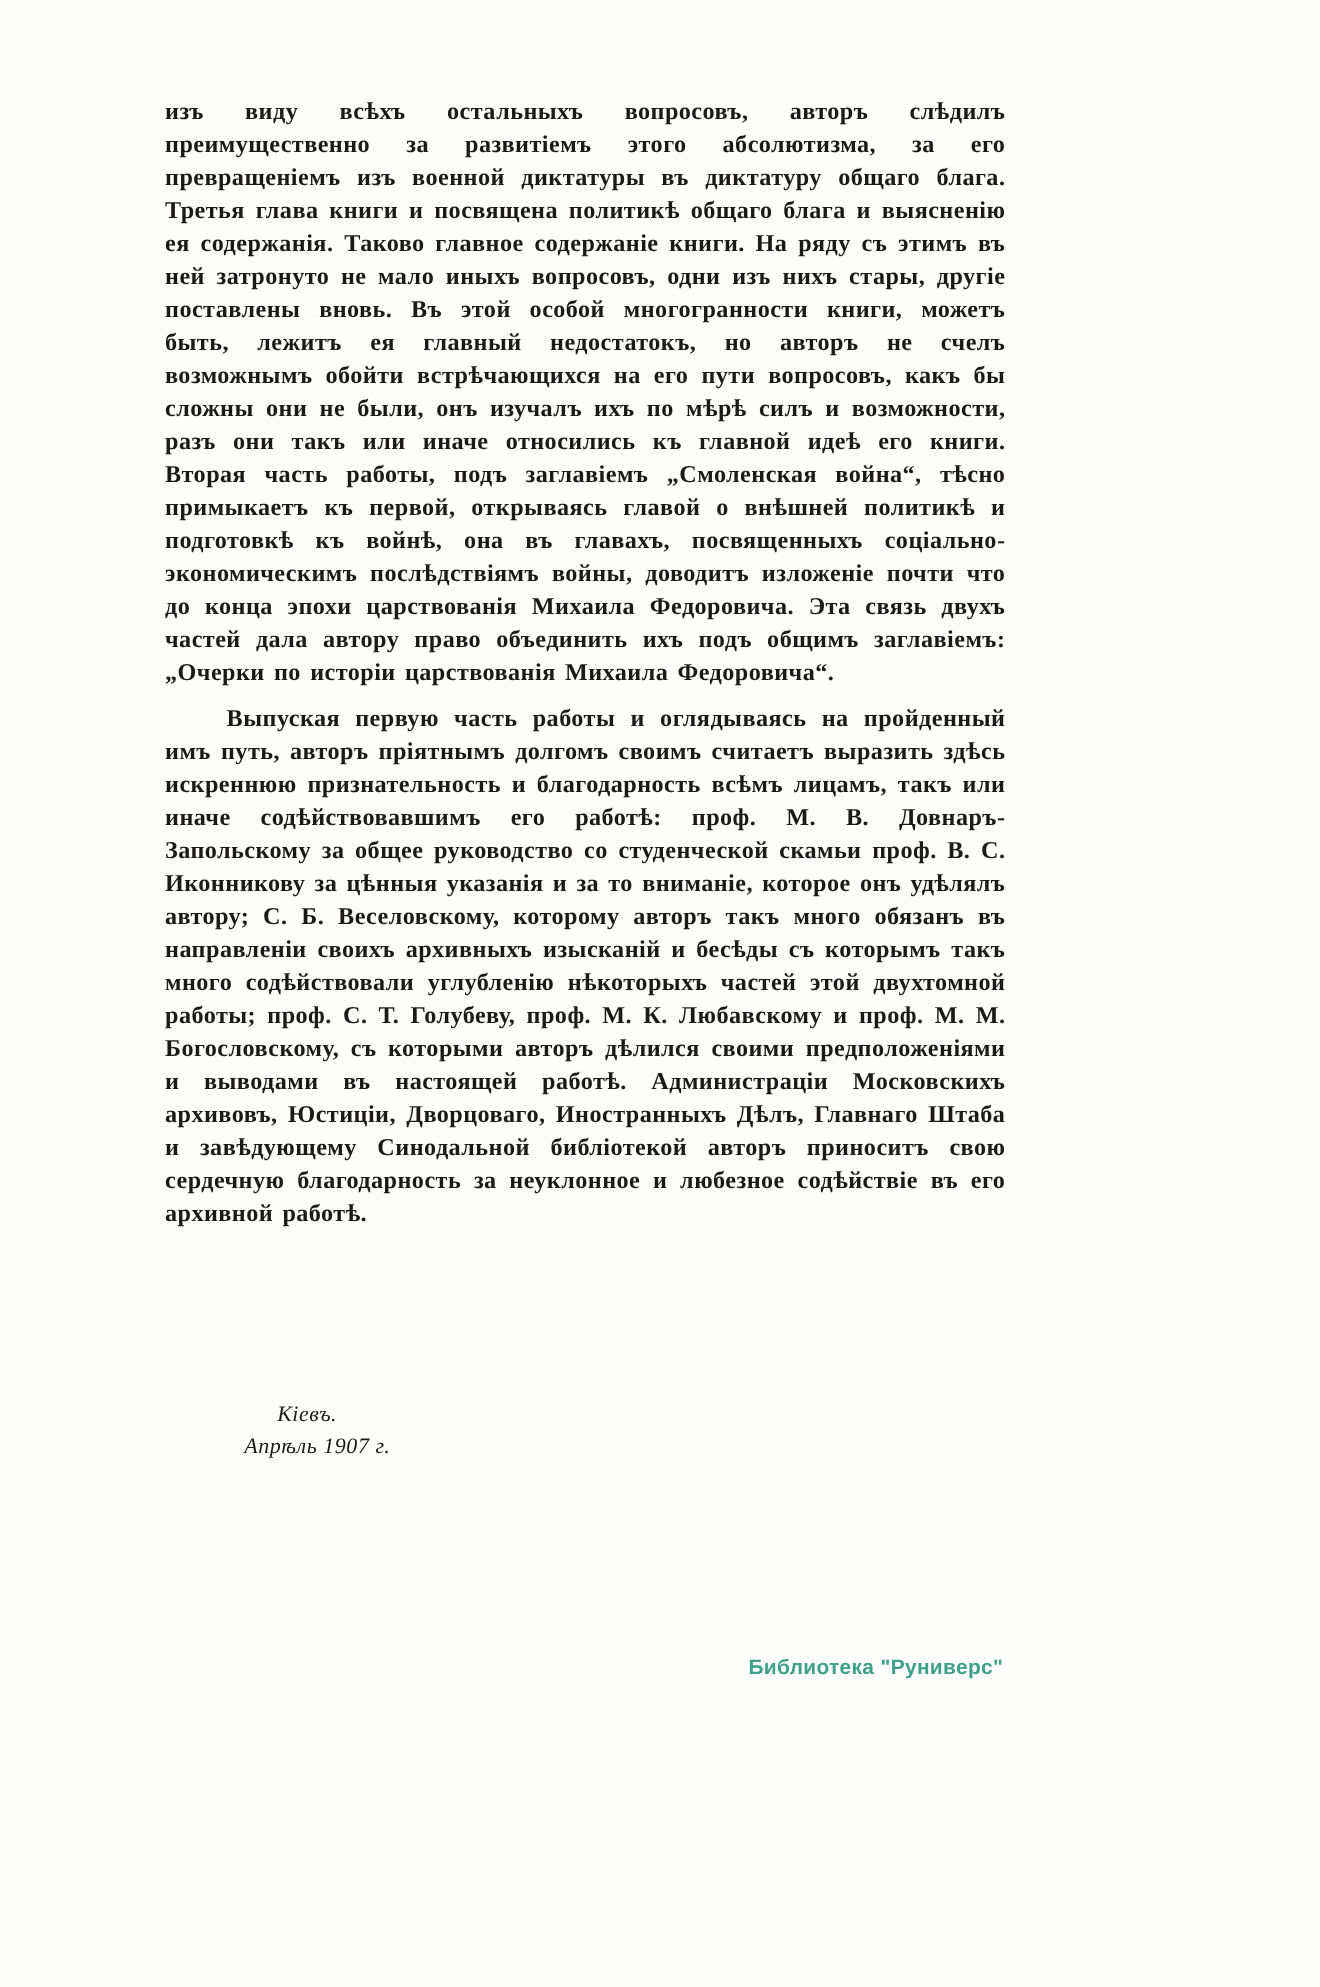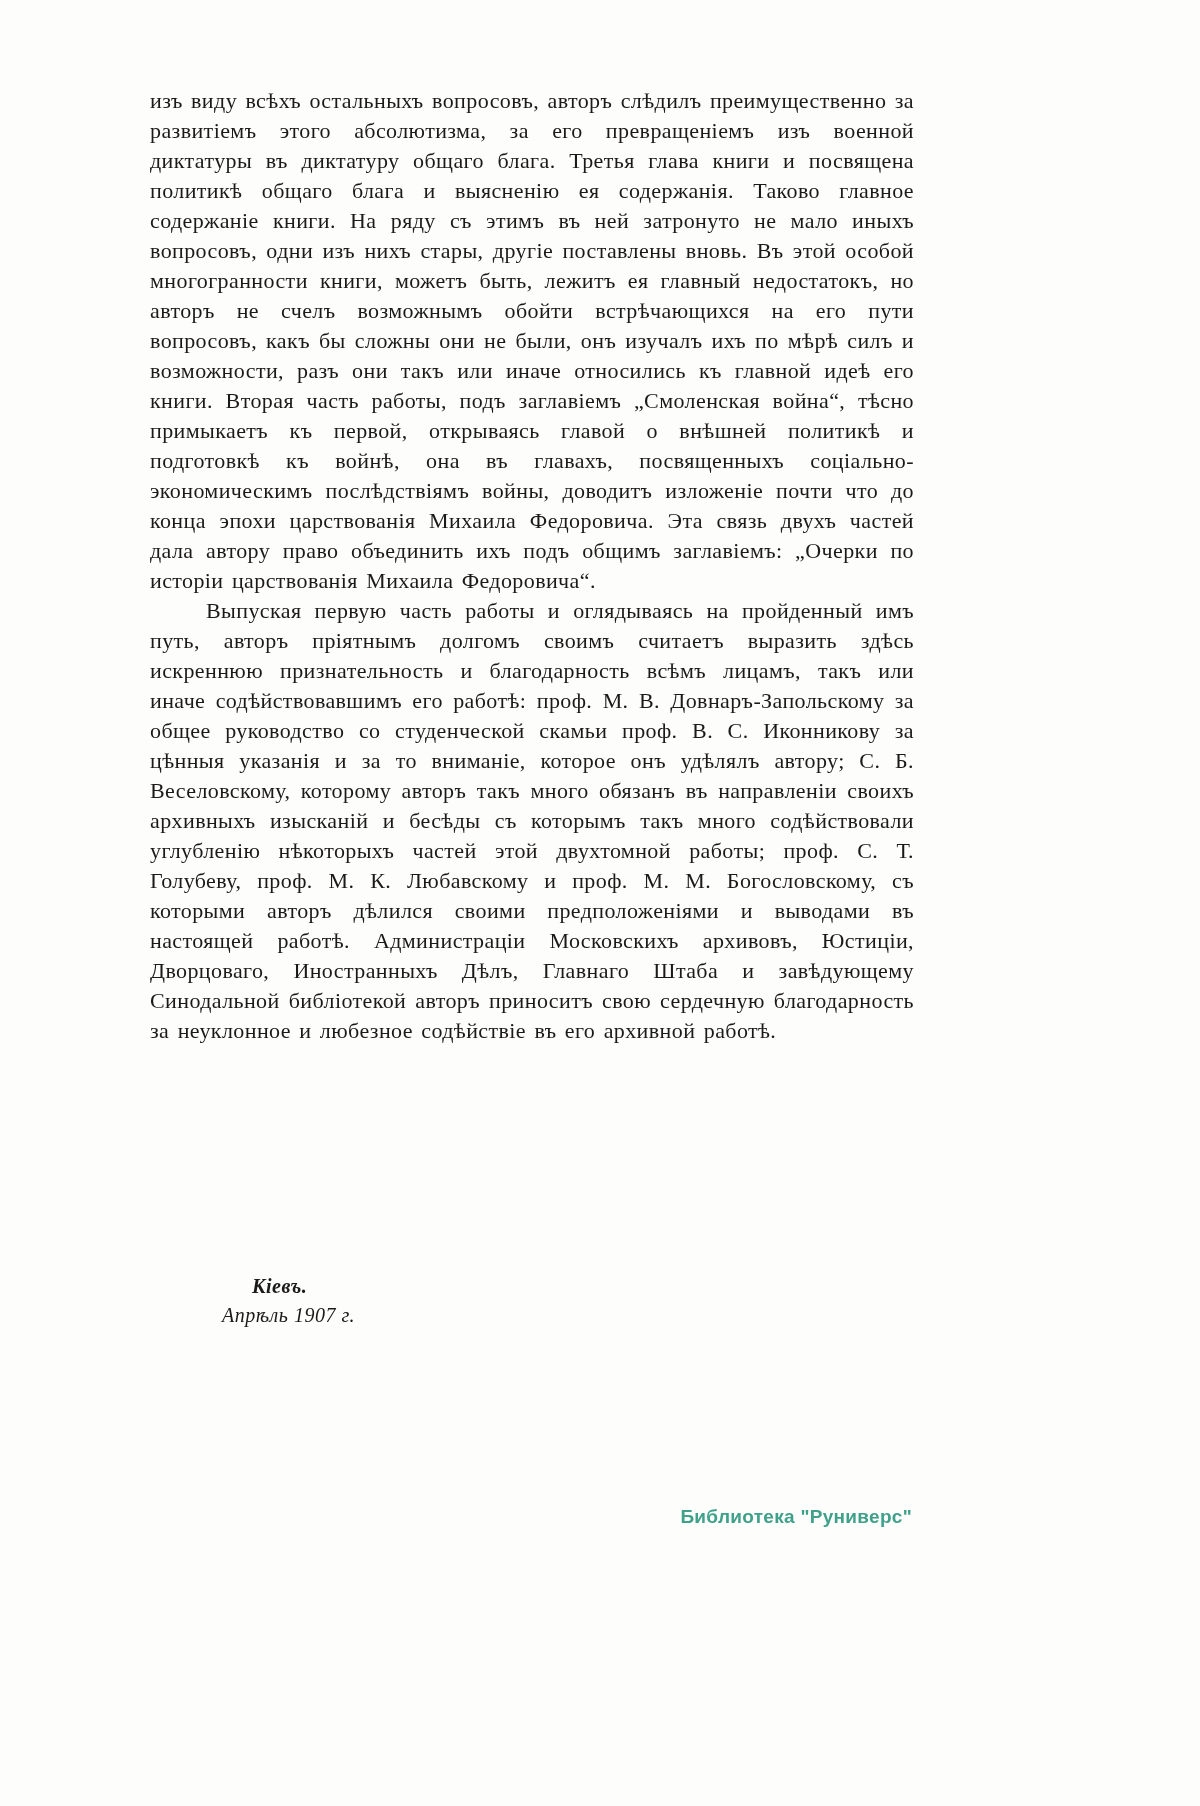--- a/index.html
+++ b/index.html
@@ -23,40 +23,39 @@
     top: 86px;
     width: 764px;
   }
   .para {
     margin: 0;
     font-size: 22px;
     line-height: 30px;
     text-align: justify;
     letter-spacing: 0.4px;
     word-spacing: 2.5px;
-    font-weight: 400;
+    font-weight: 700;
   }
   .para + .para {
-    margin-top: 0;
+    margin-top: 12px;
   }
   .para.indented {
     text-indent: 56px;
   }
   .signature {
     position: absolute;
     left: 222px;
     top: 1272px;
     font-size: 20px;
     line-height: 29px;
     font-style: italic;
     letter-spacing: 0.5px;
   }
   .sig-place {
     padding-left: 30px;
-    font-weight: bold;
   }
   .sig-date {
     padding-left: 0;
   }
   .watermark {
     position: absolute;
     right: 288px;
     top: 1506px;
     font-family: "Liberation Sans", "DejaVu Sans", sans-serif;
     font-size: 19px;

